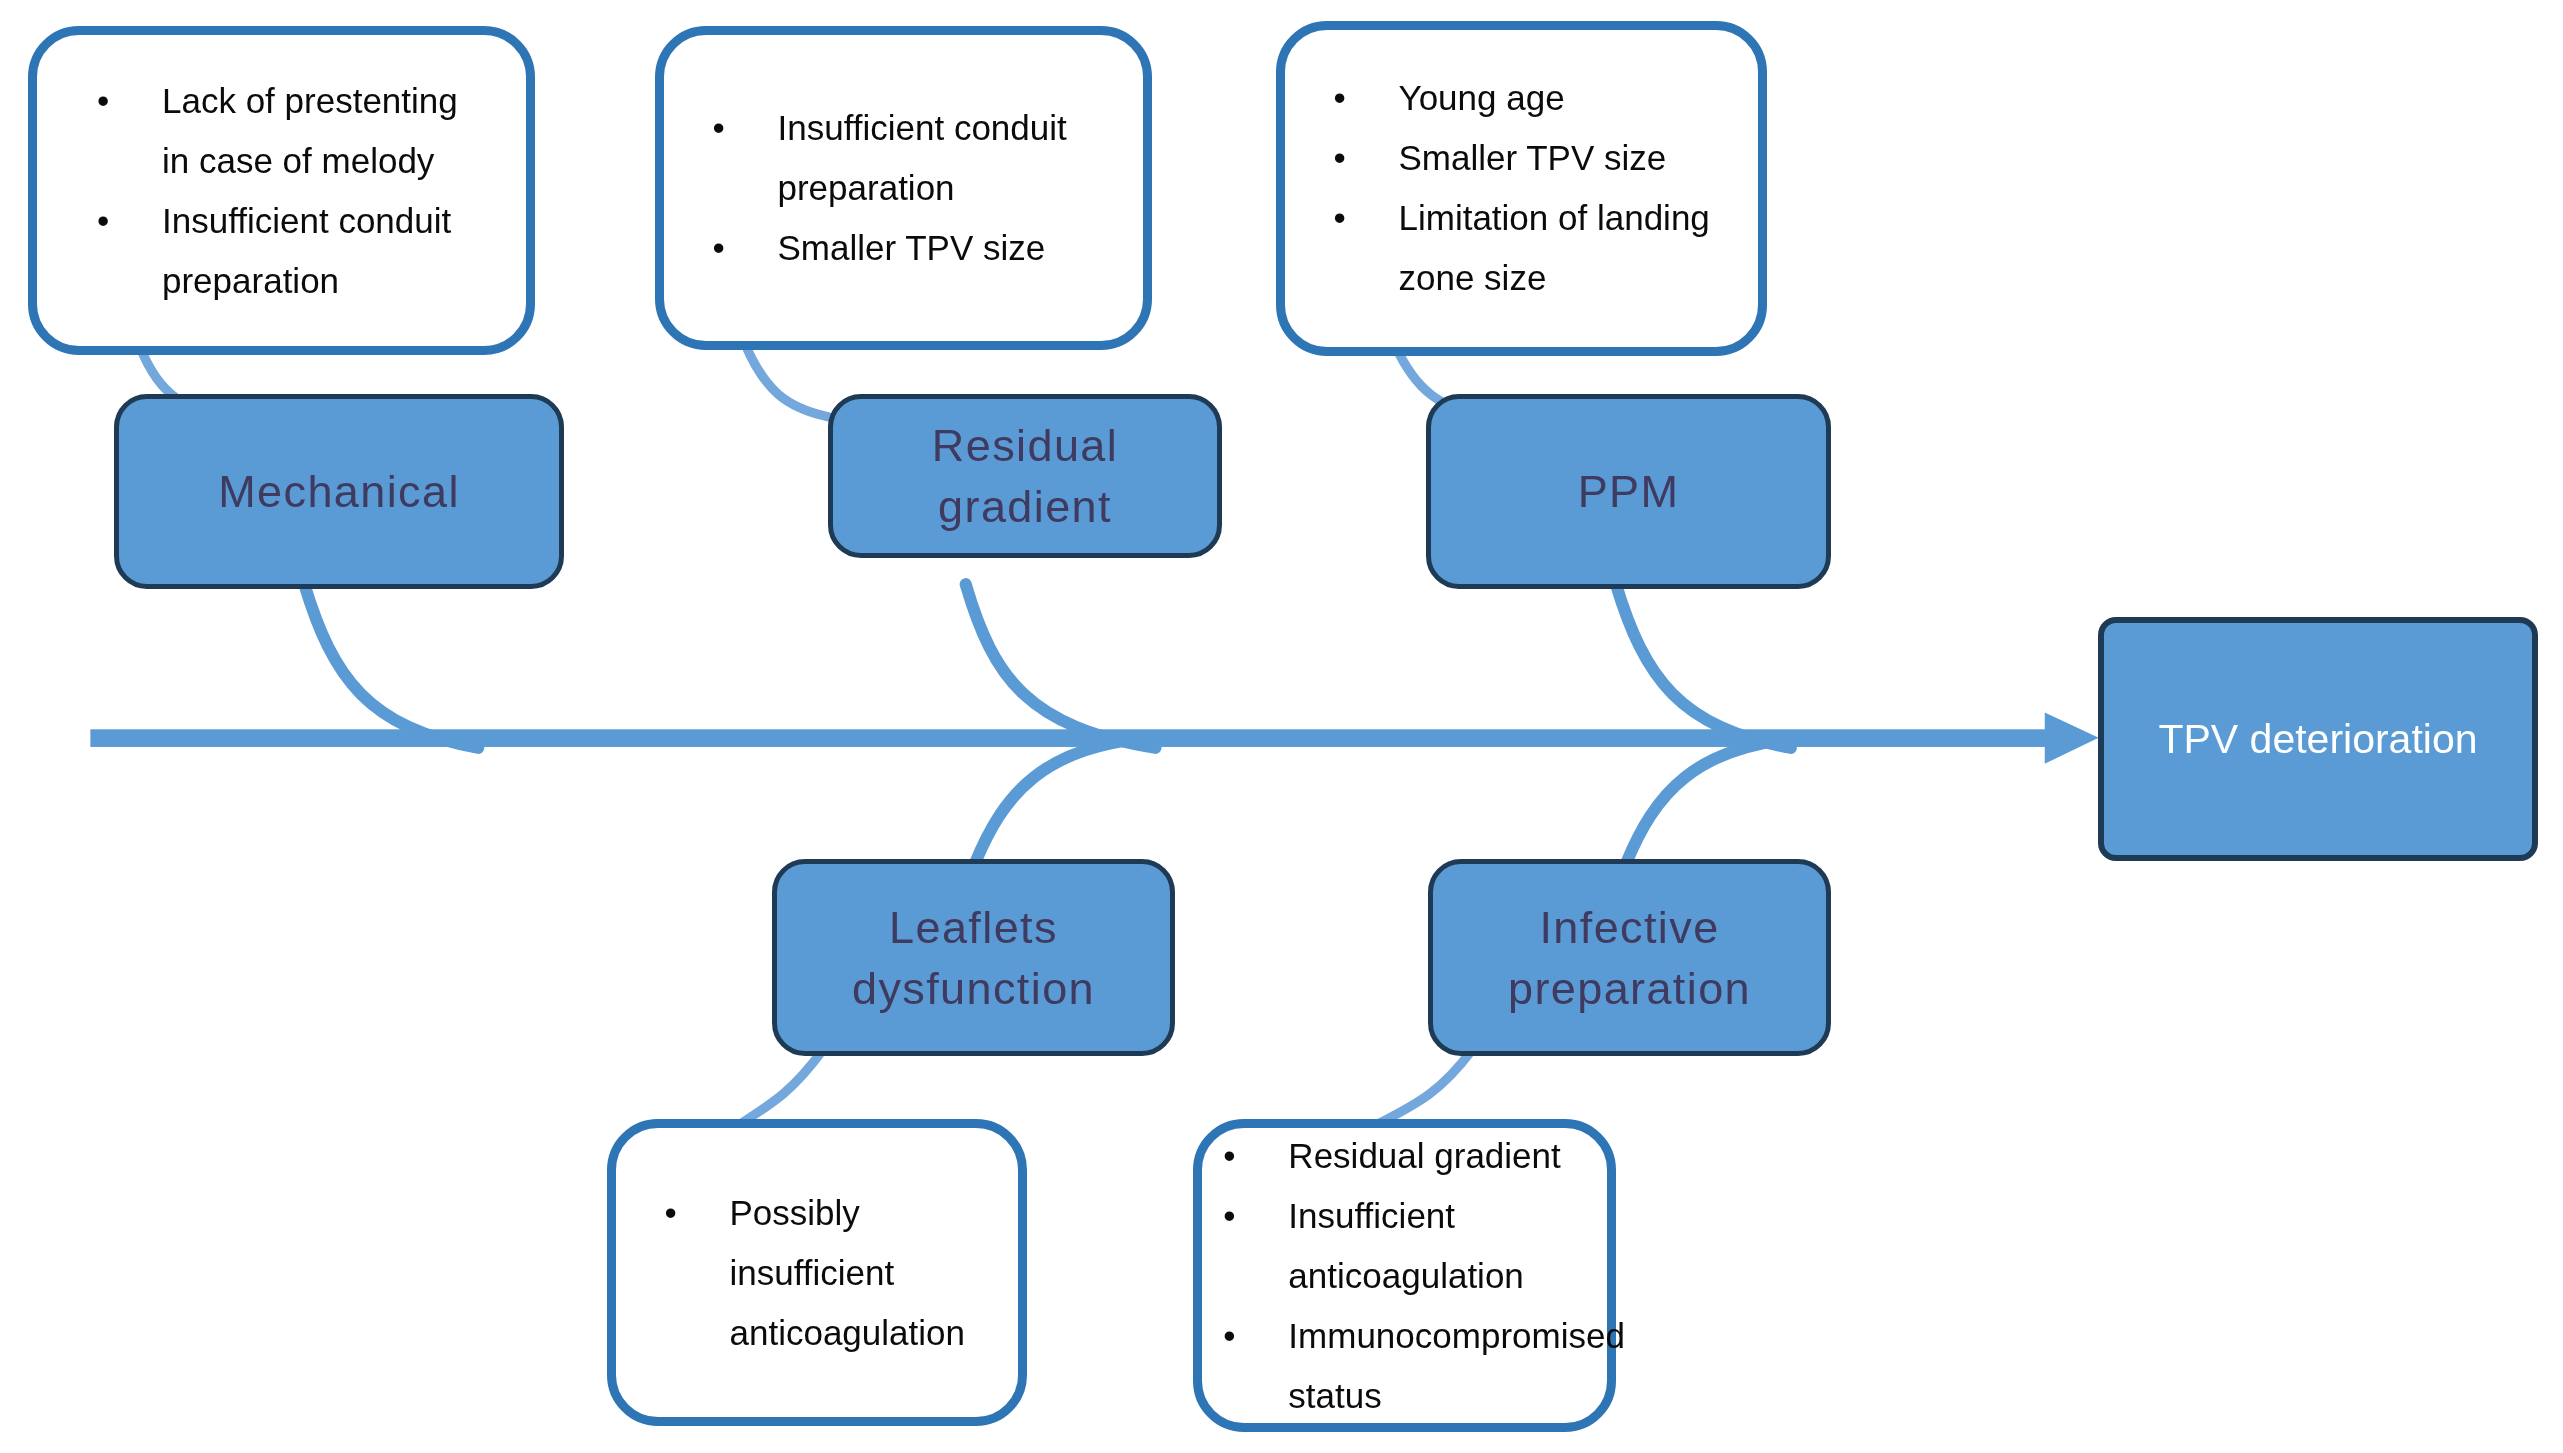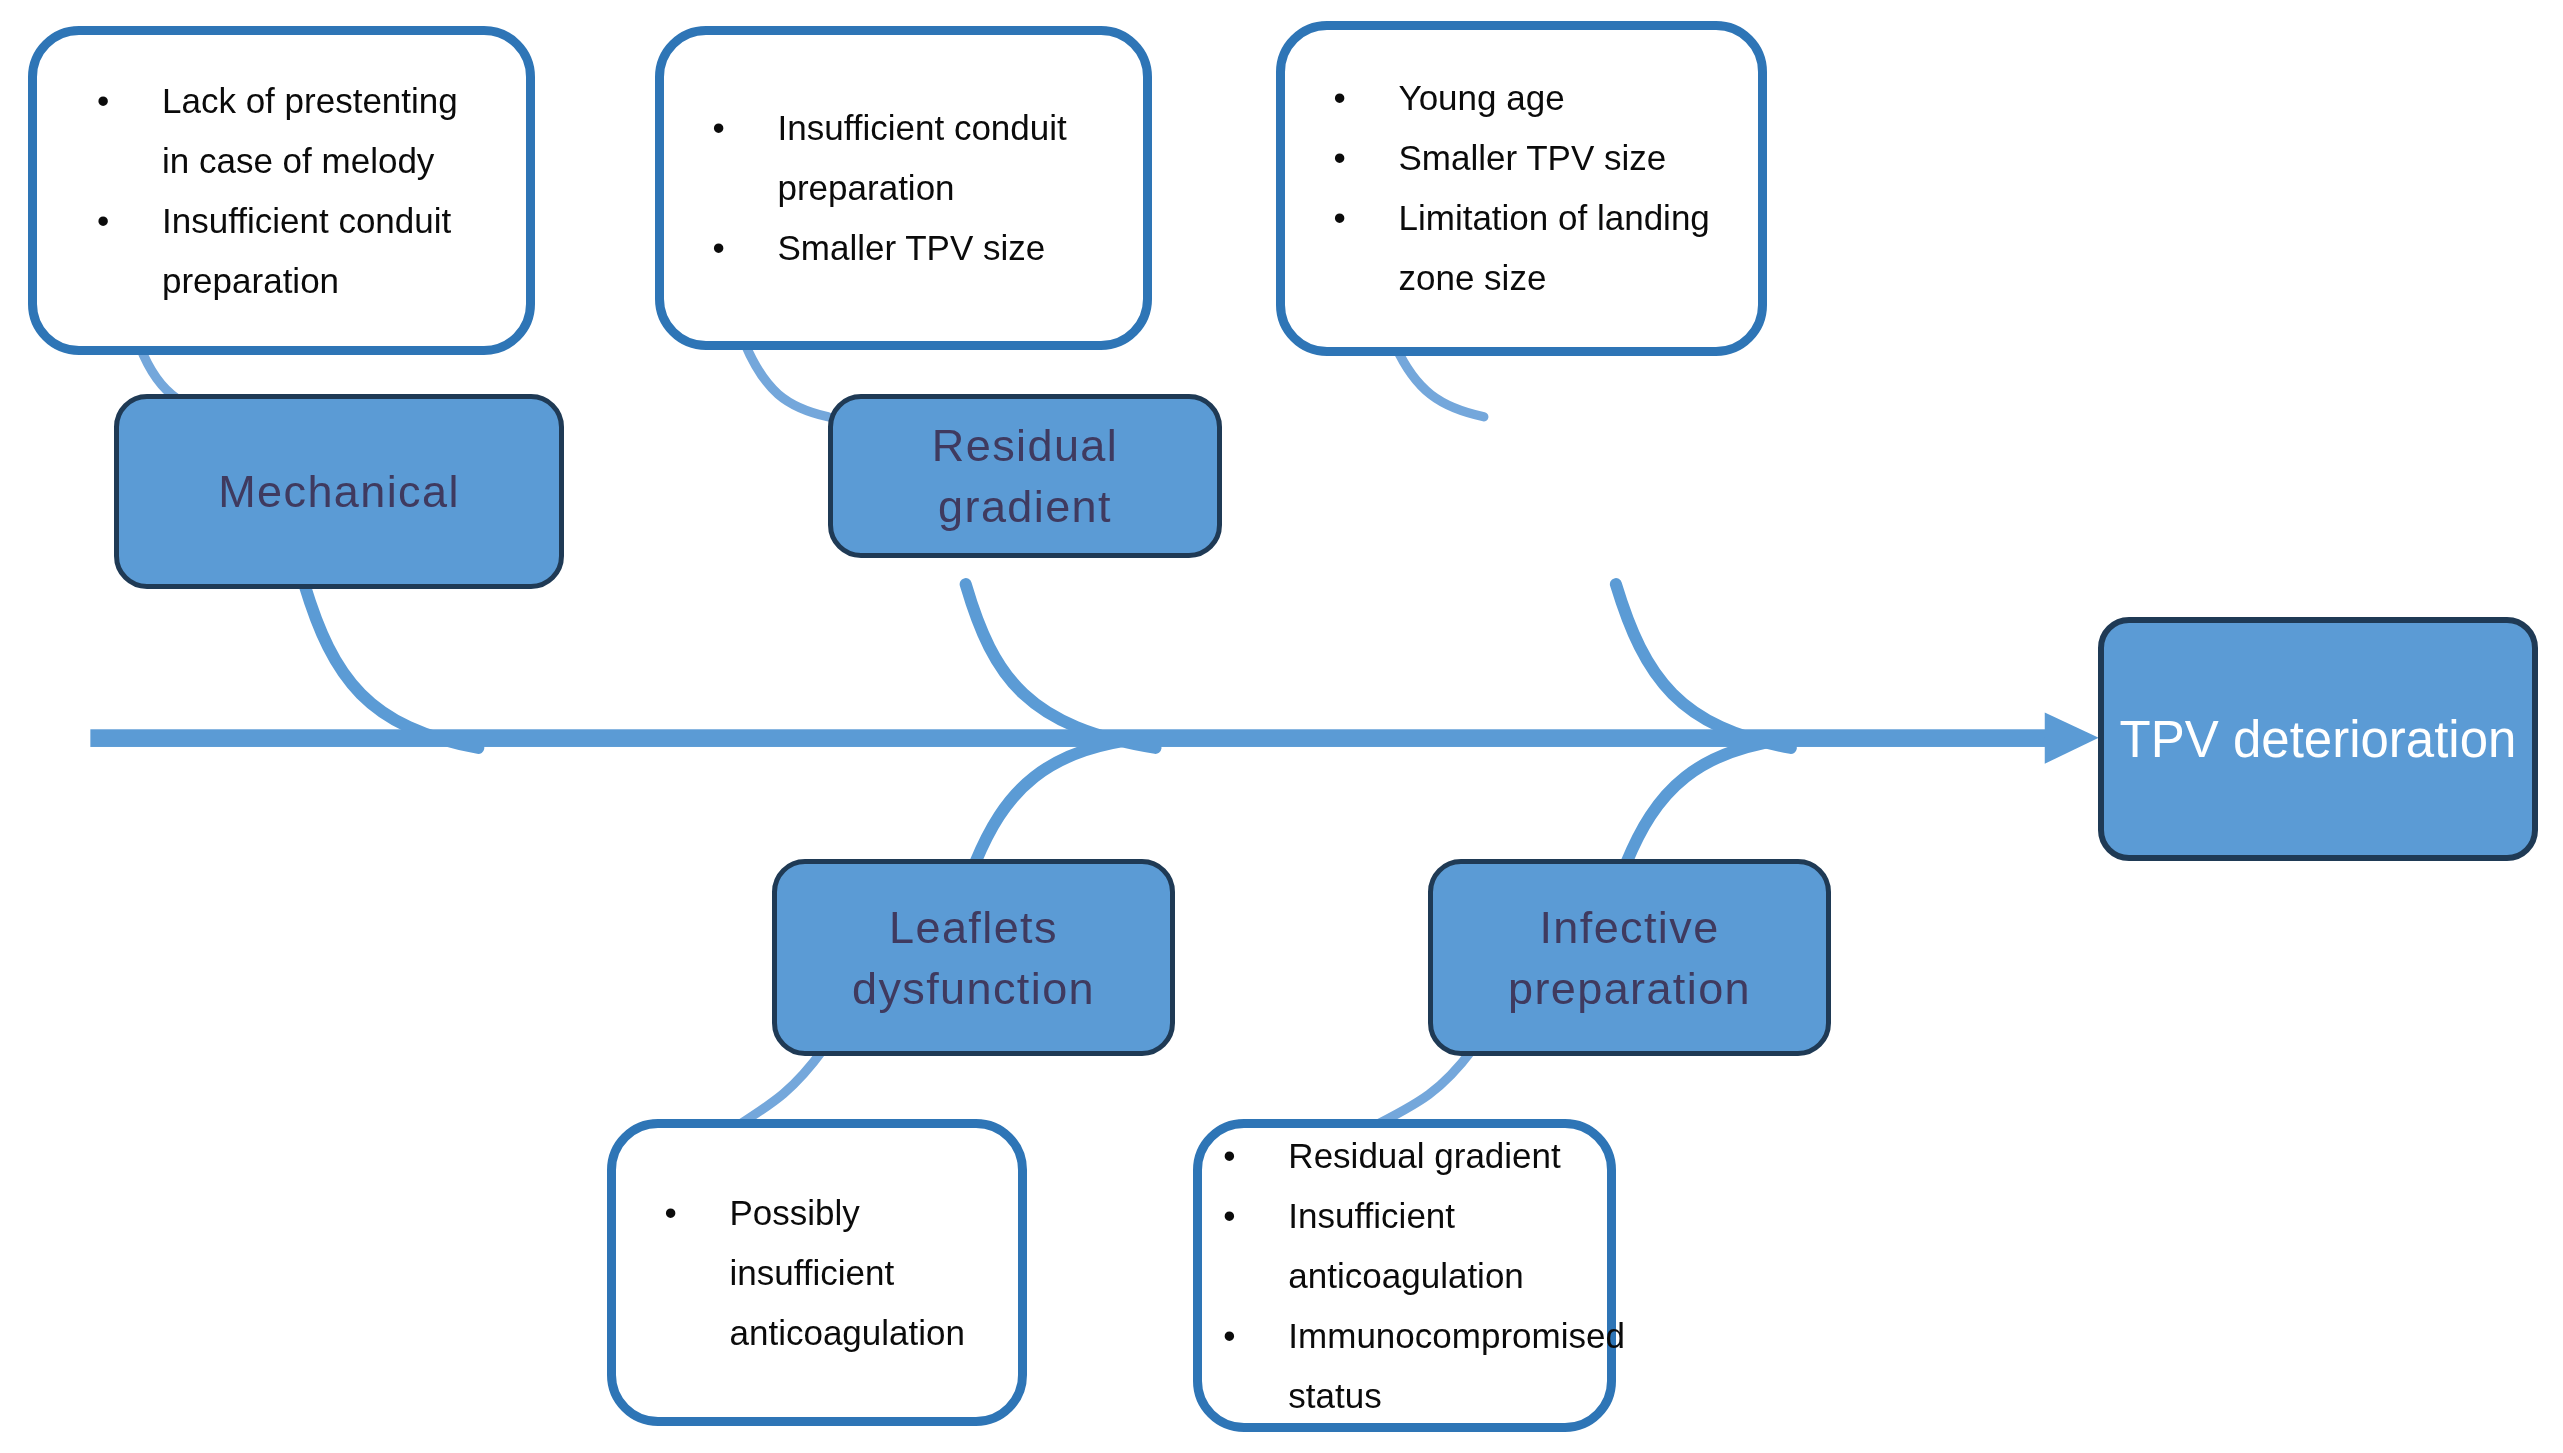--- a/index.html
+++ b/index.html
@@ -71,24 +71,24 @@
   #bb3{left:1426px;top:394px;width:405px;height:195px;}
   #bb4{left:772px;top:859px;width:403px;height:197px;}
   #bb5{left:1428px;top:859px;width:403px;height:197px;}
 
   
   .result{
     position:absolute;z-index:1;
     left:2098px;top:617px;width:440px;height:244px;
     background:var(--color-category-fill,#5B9BD5);
     border:6.5px solid var(--color-category-border,#1F3A55);
-    border-radius:31px;
+    border-radius:18px;
     box-sizing:border-box;
     display:flex;align-items:center;justify-content:center;
-    font-size:51px;color:var(--color-result-text,#fff);
+    font-size:41px;color:var(--color-result-text,#fff);
     text-align:center;
   }
 </style>
 </head>
 <body>
 
 <div class="canvas">
 
   <svg class="connector-layer" viewBox="0 0 2755 1562" xmlns="http://www.w3.org/2000/svg">
 
@@ -150,20 +150,26 @@
     </div>
   </div>
 
   <div class="bb" id="bb2">
     <div>
       <span class="line">Residual</span>
       <span class="line">gradient</span>
     </div>
   </div>
 
+  <div class="bb" id="bb3">
+    <div>
+      <span class="line">PPM</span>
+      <span class="line"></span>
+    </div>
+  </div>
 
   <div class="bb" id="bb4">
     <div>
       <span class="line">Leaflets</span>
       <span class="line">dysfunction</span>
     </div>
   </div>
 
   <div class="bb" id="bb5">
     <div>

